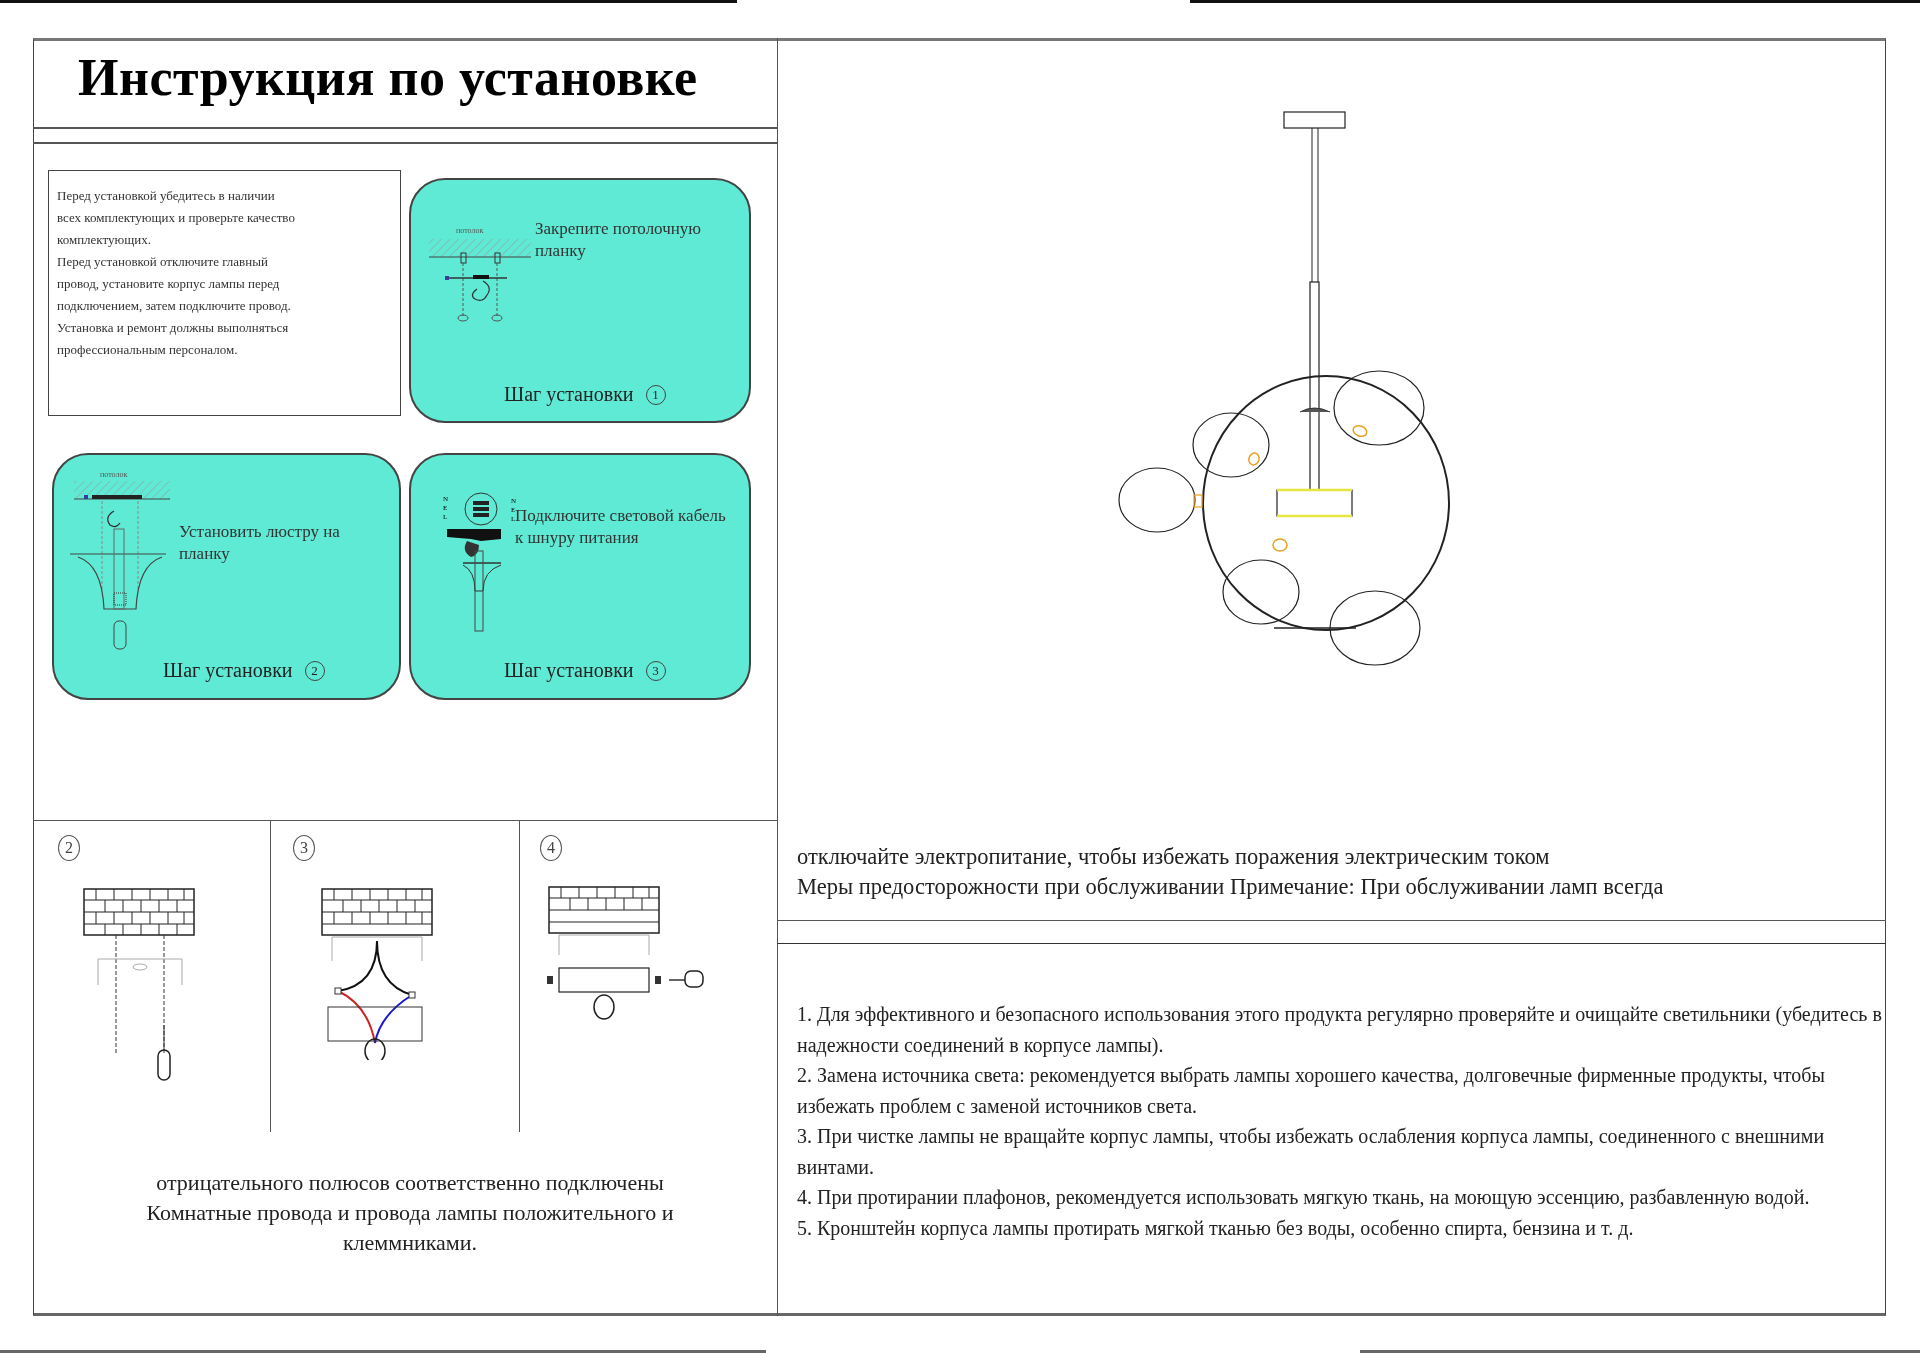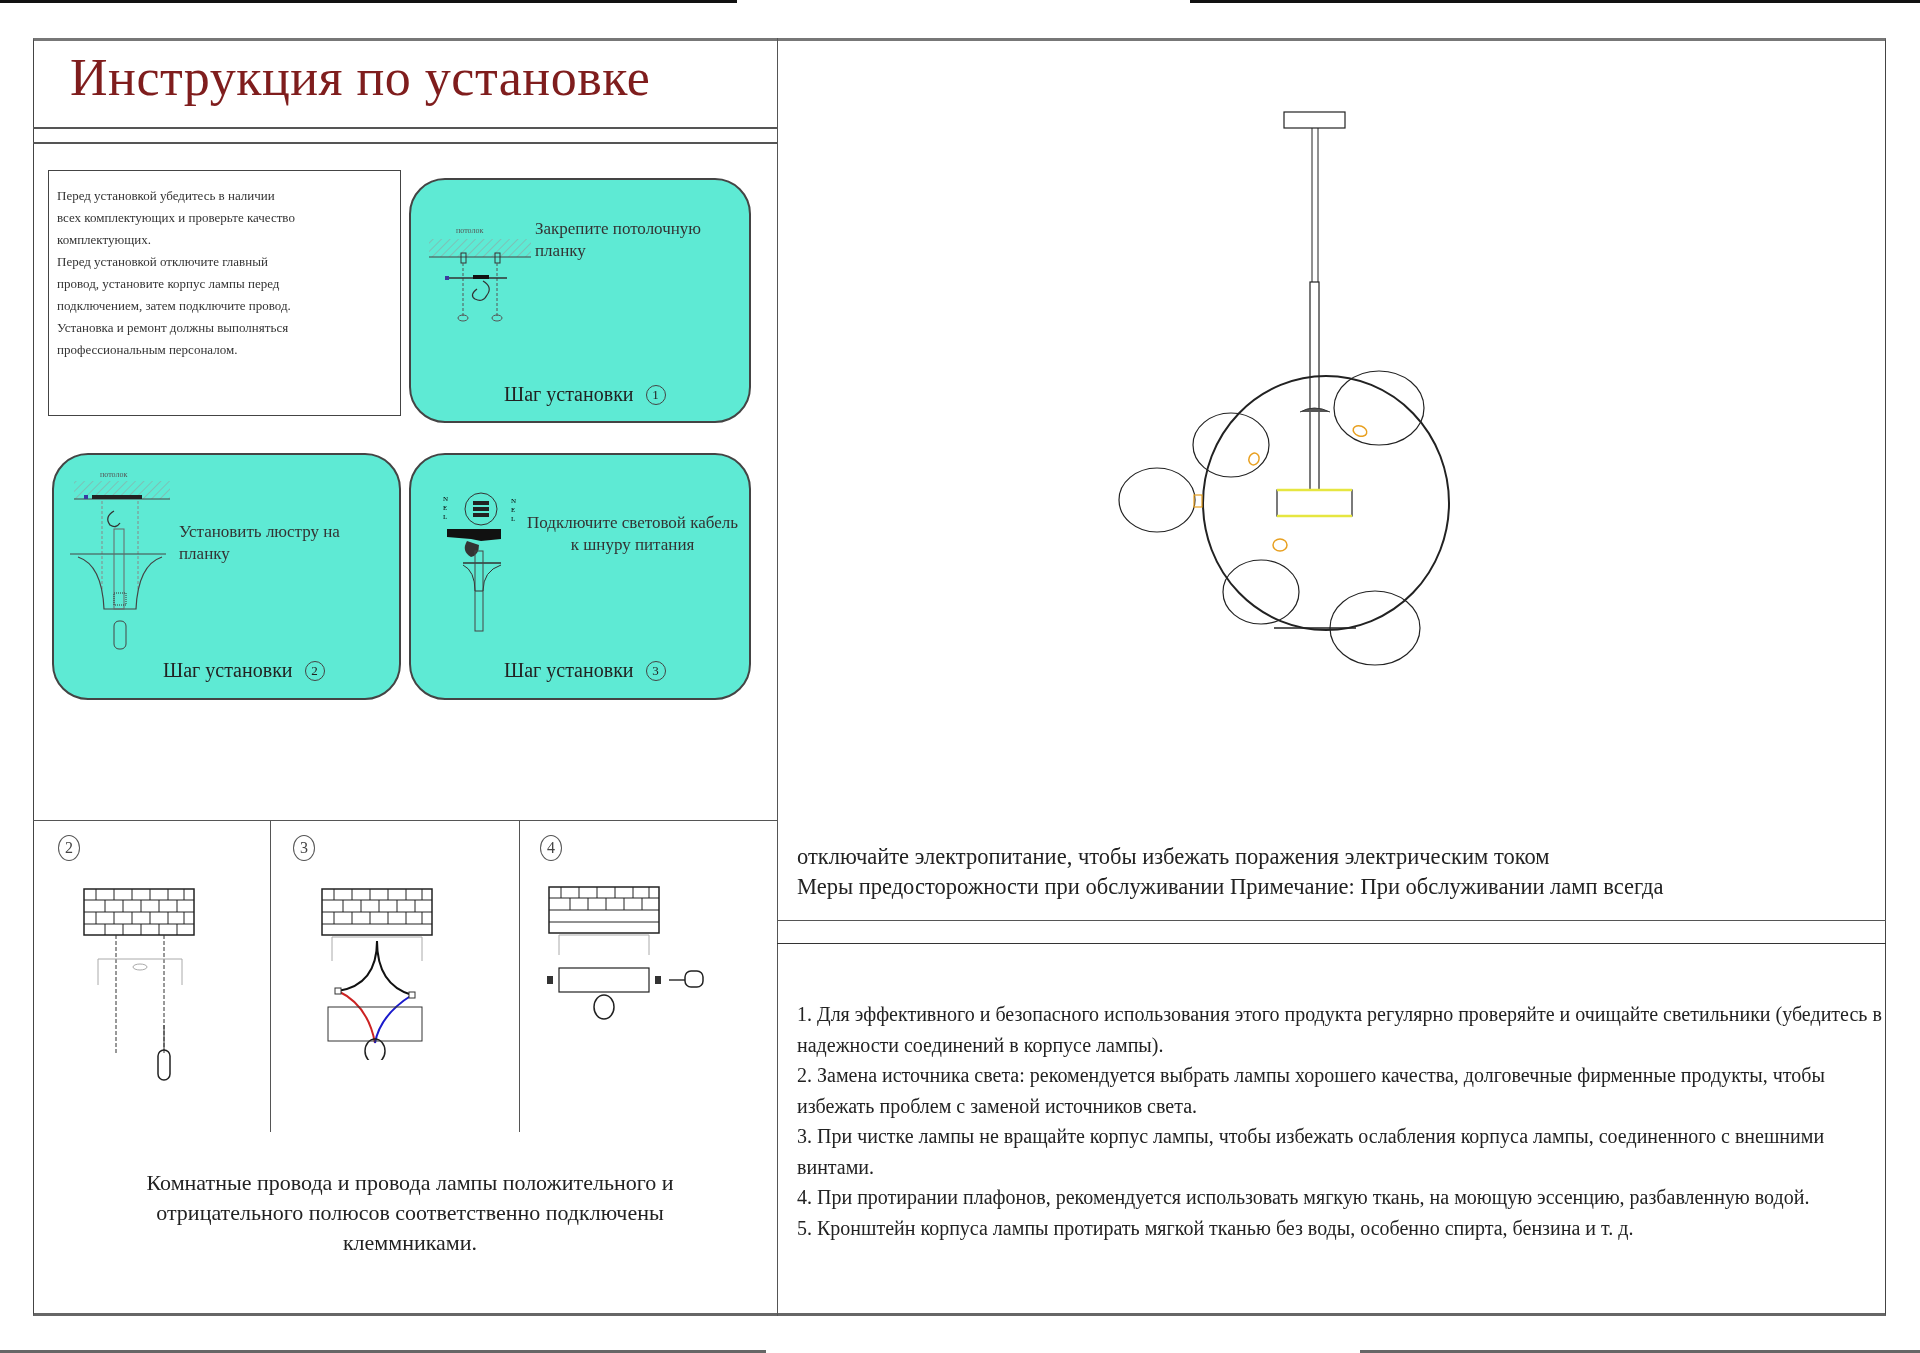--- a/index.html
+++ b/index.html
@@ -3,21 +3,21 @@
 <meta charset="utf-8">
 <style>
   html, body { margin:0; padding:0; background:#fff; }
   body { width:1920px; height:1353px; position:relative; overflow:hidden;
          font-family:"Liberation Serif","DejaVu Serif",serif; color:#1a1a1a; }
   .abs { position:absolute; }
   .hline { position:absolute; height:0; border-top:2px solid #555; }
   .vline { position:absolute; width:0; border-left:1.5px solid #555; }
   .frame { position:absolute; left:33px; top:38px; width:1853px; height:1278px;
            border:1.5px solid #444; border-top:3px solid #777; border-bottom:3px solid #666; box-sizing:border-box; }
-  .title { position:absolute; left:70px; top:48px; font-size:52px; letter-spacing:0.5px; color:#7f1d1d; }
+  .title { position:absolute; left:78px; top:48px; font-size:52px; letter-spacing:0.5px; color:#000000;font-weight:bold; }
   .note-box { position:absolute; left:48px; top:170px; width:353px; height:246px; border:1.5px solid #444; box-sizing:border-box;
               padding:14px 6px 0 8px; font-size:13px; line-height:22px; color:#333; }
   .step-card { position:absolute; border:2px solid #444; border-radius:36px; box-sizing:border-box; background:#5eead4; }
   .step-desc { position:absolute; font-size:17px; line-height:22px; color:#333; }
   .step-label { position:absolute; font-size:20px; color:#222; white-space:nowrap; }
   .circled { display:inline-block; width:18px; height:18px; border:1px solid #444; border-radius:50%; font-size:13px;
              line-height:18px; text-align:center; margin-left:12px; vertical-align:2px; }
   .circled-lg { position:absolute; width:20px; height:24px; border:1px solid #555; border-radius:50%; font-size:16px;
              line-height:24px; text-align:center; color:#444; }
   .wire-note { position:absolute; left:60px; top:1168px; width:700px; text-align:center; font-size:22px; line-height:30px; color:#222; }
@@ -118,21 +118,21 @@
     <text x="2" y="28" font-size="7">L</text>
     <text x="70" y="12" font-size="7">N</text>
     <text x="70" y="21" font-size="7">E</text>
     <text x="70" y="30" font-size="7">L</text>
     <path d="M6 38 L60 38 L60 48 L40 50 L30 48 L6 46 Z" fill="#111"></path>
     <path d="M26 50 q-6 10 4 16 q8 -2 8 -12" fill="#333"></path>
     <line x1="22" y1="72" x2="60" y2="72" stroke="#333" stroke-width="1.5"></line>
     <path d="M22 74 Q34 80 34 100 L42 100 Q42 80 60 74" fill="none" stroke="#333"></path>
     <rect x="34" y="60" width="8" height="80" fill="none" stroke="#444"></rect>
   </svg>
-  <div class="step-desc" style="left:104px;top:57px;width:235px;text-align:center;">
+  <div class="step-desc" style="left:104px;top:50px;width:235px;">
     <div>Подключите световой кабель</div>
     <div>к шнуру питания</div>
   </div>
   <div class="step-label" style="left:93px;top:204px;">
     <span>Шаг установки</span><span class="circled">3</span>
   </div>
 </div>
 
 <div class="hline" style="left:33px;top:820px;width:744px;border-top:1.5px solid #555;"></div>
 <div class="vline" style="left:270px;top:820px;height:312px;"></div>
@@ -240,22 +240,22 @@
     <line x1="104" y1="58" x2="104" y2="72" stroke="#aaa"></line>
   <rect x="14" y="85" width="90" height="24" fill="none" stroke="#222" stroke-width="1.2"></rect>
   <rect x="2" y="93" width="6" height="8" fill="#333"></rect>
   <rect x="110" y="93" width="6" height="8" fill="#333"></rect>
   <line x1="124" y1="97" x2="140" y2="97" stroke="#333" stroke-width="1.5"></line>
   <rect x="140" y="88" width="18" height="16" rx="6" fill="none" stroke="#222" stroke-width="1.5"></rect>
   <ellipse cx="59" cy="124" rx="10" ry="12" fill="none" stroke="#222" stroke-width="1.5"></ellipse>
 </svg>
 
 <div class="wire-note">
+  <div>отрицательного полюсов соответственно подключены</div>
   <div>Комнатные провода и провода лампы положительного и</div>
-  <div>отрицательного полюсов соответственно подключены</div>
   <div>клеммниками.</div>
 </div>
 
 <svg class="abs" style="left:1100px;top:100px;" width="460" height="620" viewBox="0 0 460 620">
   <rect x="184" y="12" width="61" height="16" fill="none" stroke="#222" stroke-width="1.2"></rect>
   <line x1="212" y1="28" x2="212" y2="182" stroke="#222"></line>
   <line x1="218" y1="28" x2="218" y2="182" stroke="#222"></line>
   <rect x="210" y="182" width="9" height="208" fill="none" stroke="#222" stroke-width="1.2"></rect>
   <path d="M200 312 Q214 304 230 312" fill="#555" stroke="#333"></path>
   <ellipse cx="226" cy="403" rx="123" ry="127" fill="none" stroke="#222" stroke-width="2"></ellipse>

